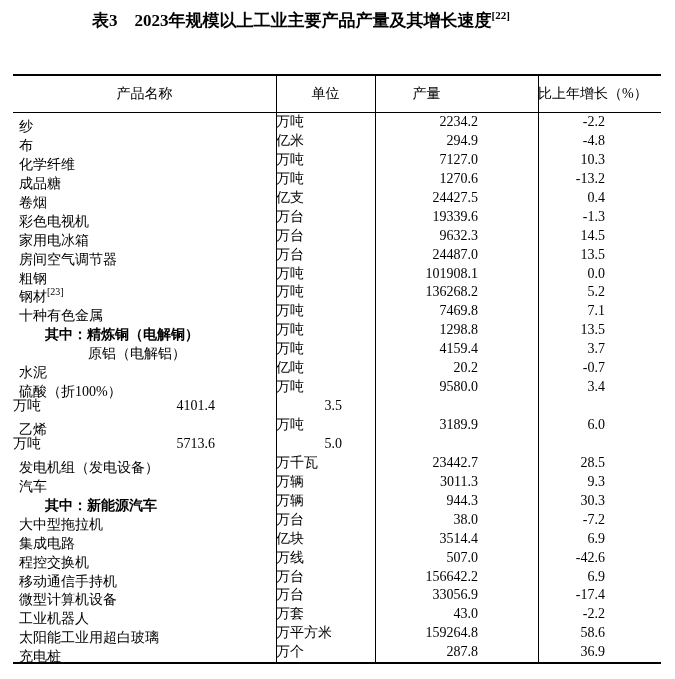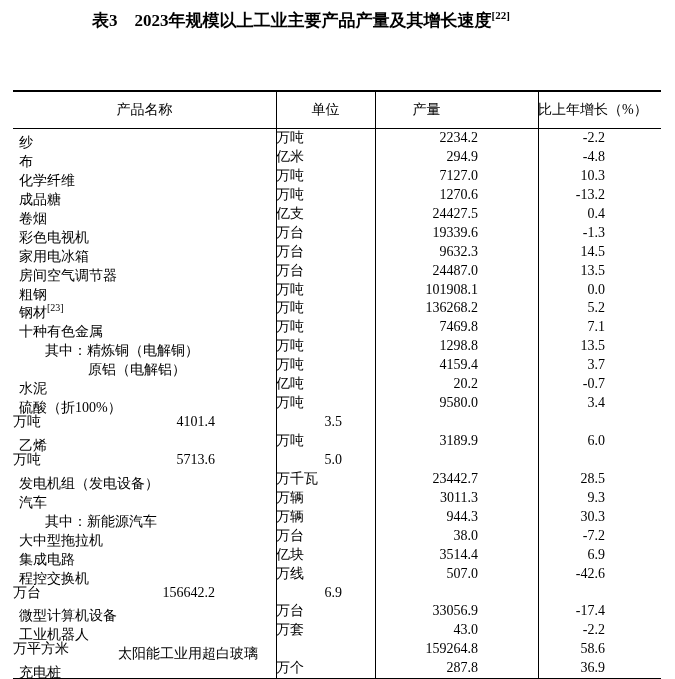--- a/index.html
+++ b/index.html
@@ -7,41 +7,41 @@
     width:675px;height:679px;position:relative;overflow:hidden;
     font-family:"Liberation Serif","DejaVu Serif",serif;color:#000;
   }
   .title{
     position:absolute;top:9px;left:0;width:602px;text-align:center;
     font-weight:bold;font-size:17px;white-space:nowrap;
   }
   .title .title-label{margin-right:17px;}
   .title sup{font-size:11px;font-weight:bold;}
   .tbl{
-    position:absolute;left:13px;top:90px;width:648px;
+    position:absolute;left:13px;top:74px;width:648px;
     border-top:2.5px solid #000;border-bottom:2.5px solid #000;
     box-sizing:content-box;
   }
   .vline{position:absolute;top:0;bottom:0;width:1px;background:#000;}
   .vline.v1{left:263px;}
   .vline.v2{left:362px;}
   .vline.v3{left:525px;}
   .hrow{
     display:flex;height:36px;border-bottom:1px solid #000;
   }
   .hrow .c{line-height:36px;text-align:center;}
   .row{display:flex;height:18.95px;}
   .row .c{line-height:18.95px;}
   .c{box-sizing:border-box;font-size:14px;white-space:nowrap;overflow:visible;}
   .c1{width:263px;}
   .c2{width:99px;text-align:left;}
   .c3{width:163px;text-align:right;padding-right:60px;}
   .c4{width:123px;text-align:right;padding-right:56px;}
   .row .c1{padding-left:6px;text-align:left;}
-  .row .c1.indent1{padding-left:32px;}
+  .row .c1.indent1{padding-left:32px;font-weight:bold;}
   .row .c1.indent2{padding-left:75px;}
   .c1 sup{font-size:10px;text-align:right;}
 </style>
 </head>
 <body>
 
 <div class="title">
   <span class="title-label">表3</span><span>2023年规模以上工业主要产品产量及其增长速度</span><sup>[22]</sup>
 </div>
 
@@ -218,42 +218,43 @@
   </div>
 
   <div class="row">
     <div class="c c1"><span>程控交换机</span><sup></sup></div>
     <div class="c c2">万线</div>
     <div class="c c3">507.0</div>
     <div class="c c4">-42.6</div>
   </div>
 
   <div class="row">
+    <div class="c c1"><span>移动通信手持机</span><sup></sup></div>
     <div class="c c2">万台</div>
     <div class="c c3">156642.2</div>
     <div class="c c4">6.9</div>
   </div>
 
   <div class="row">
     <div class="c c1"><span>微型计算机设备</span><sup></sup></div>
     <div class="c c2">万台</div>
     <div class="c c3">33056.9</div>
     <div class="c c4">-17.4</div>
   </div>
 
   <div class="row">
     <div class="c c1"><span>工业机器人</span><sup></sup></div>
     <div class="c c2">万套</div>
     <div class="c c3">43.0</div>
     <div class="c c4">-2.2</div>
   </div>
 
   <div class="row">
+    <div class="c c1"><span>太阳能工业用超白玻璃</span><sup></sup></div>
     <div class="c c2">万平方米</div>
-    <div class="c c1"><span>太阳能工业用超白玻璃</span><sup></sup></div>
     <div class="c c3">159264.8</div>
     <div class="c c4">58.6</div>
   </div>
 
   <div class="row">
     <div class="c c1"><span>充电桩</span><sup></sup></div>
     <div class="c c2">万个</div>
     <div class="c c3">287.8</div>
     <div class="c c4">36.9</div>
   </div>

